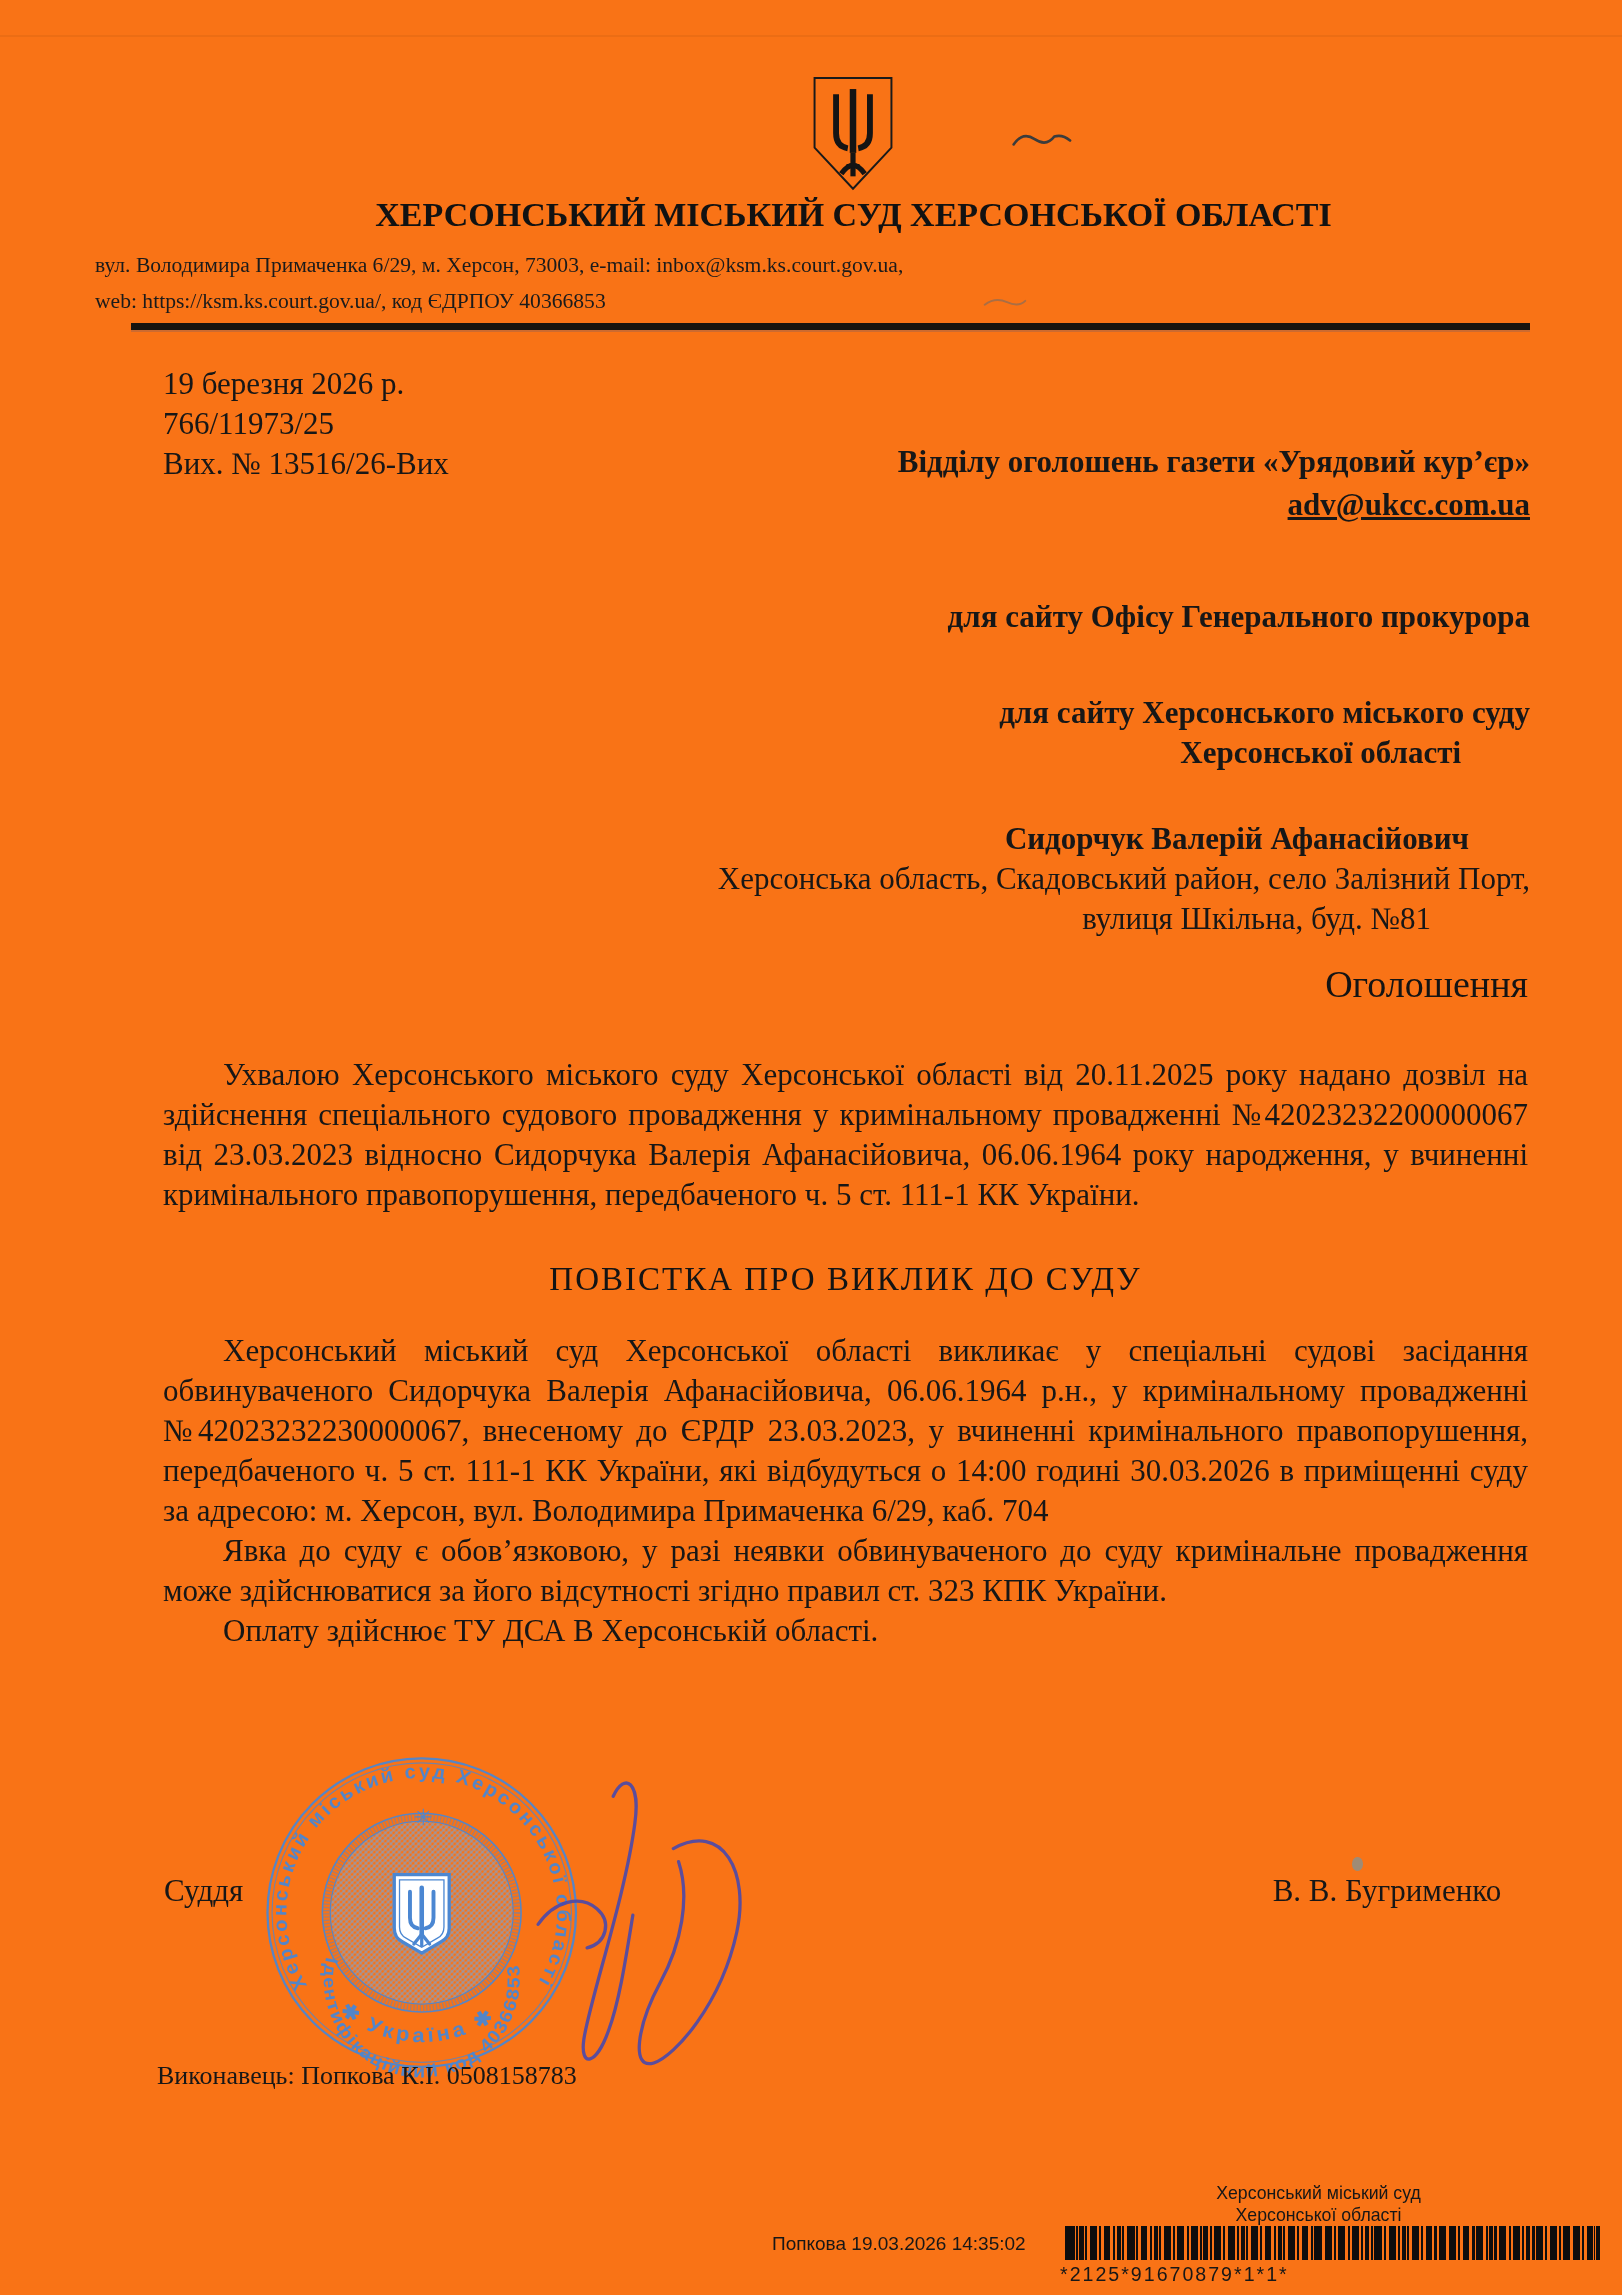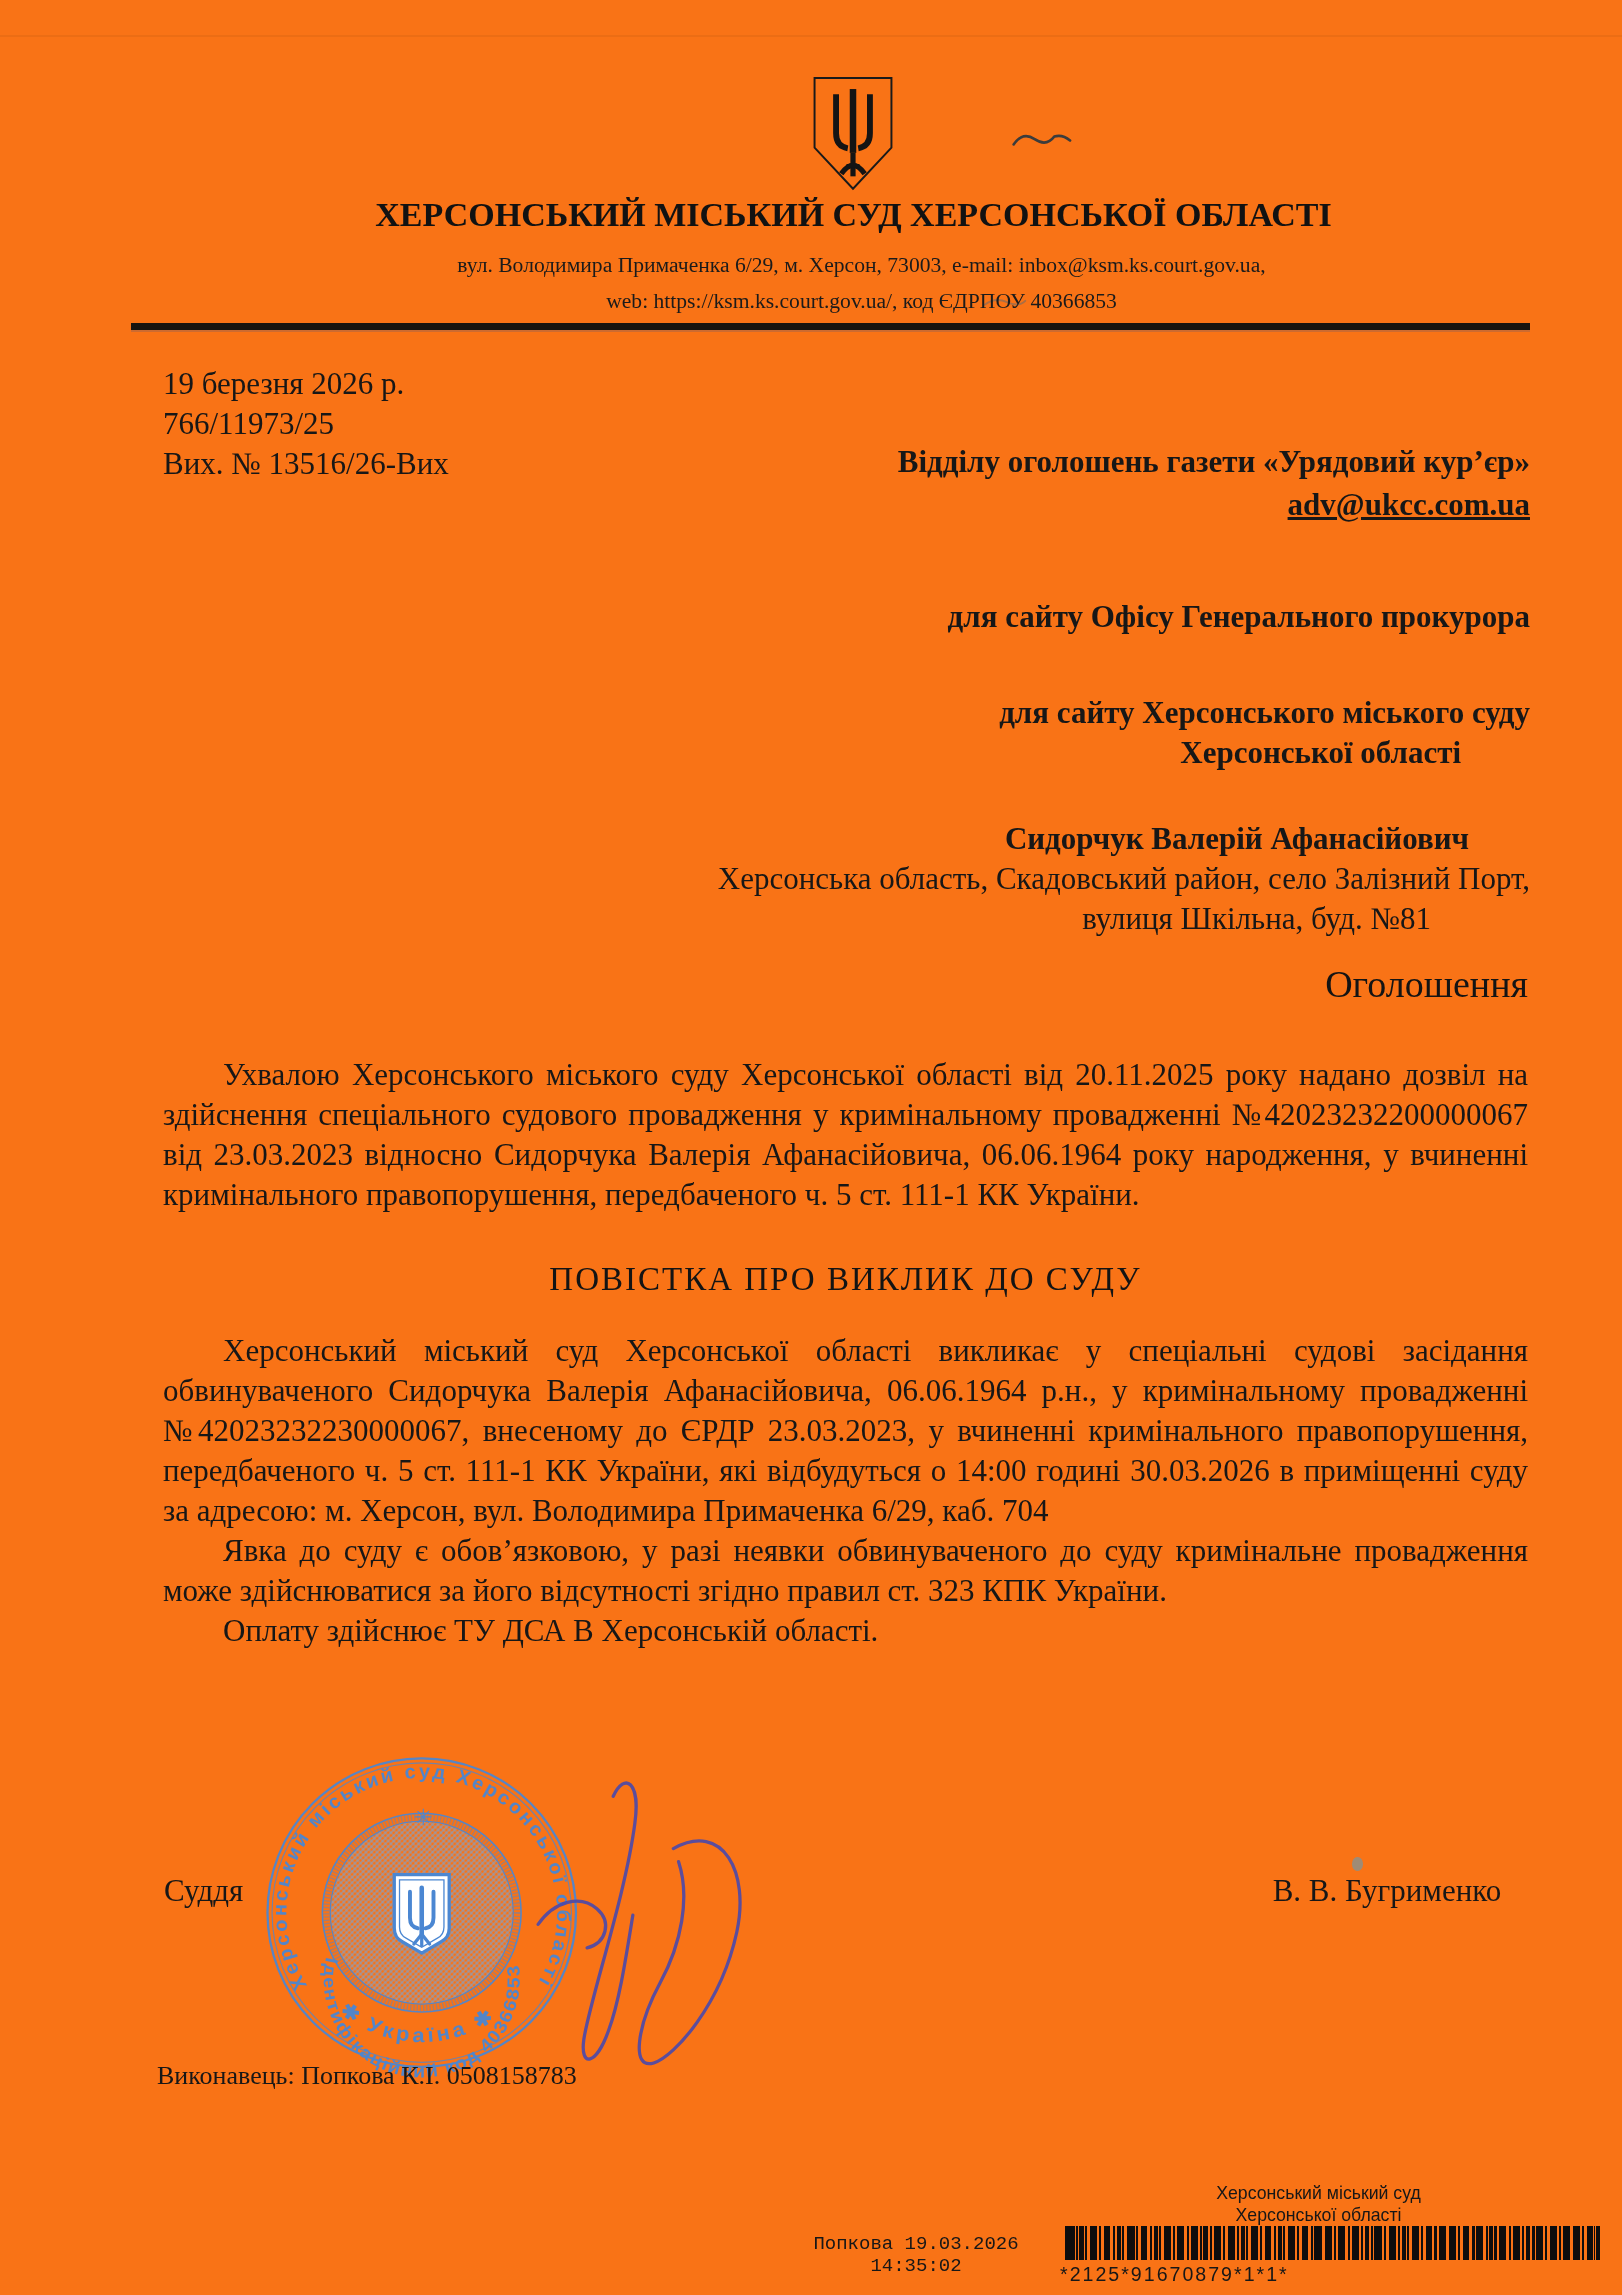--- a/index.html
+++ b/index.html
@@ -13,21 +13,21 @@
     overflow:hidden;
   }
   .scan-streak{position:absolute;left:0;top:35px;width:100%;height:2px;background:rgba(0,0,0,0.05);}
   .emblem{position:absolute;left:810px;top:76px;width:86px;height:116px;}
   .artifact-squiggle{position:absolute;left:1011px;top:126px;width:63px;height:29px;}
   .artifact-squiggle2{position:absolute;left:982px;top:293px;width:46px;height:19.6px;opacity:.55;}
   .court-name{
     position:absolute;left:111px;top:196px;width:1485px;margin:0;
     text-align:center;font-size:34px;font-weight:700;white-space:nowrap;color:#121212;
   }
-  .addr{position:absolute;left:119px;width:1485px;text-align:center;font-size:21.6px;color:#1b1b1b;}
+  .addr{position:absolute;left:95px;width:1485px;text-align:left;font-size:21.6px;color:#1b1b1b;}
   .addr1{top:253px;}
   .addr2{top:289px;}
   .rule{position:absolute;left:131px;top:323px;width:1399px;height:7.2px;background:#17140f;box-shadow:0 2px 0 rgba(50,80,140,.22);}
   .ref-block{position:absolute;left:163px;top:364px;font-size:31px;line-height:40px;}
   .recipients{position:absolute;left:589px;top:442px;width:941px;text-align:right;font-size:31px;line-height:40px;}
   .r-line{margin:0;}
   .bold{font-weight:700;}
   .r1{text-decoration:underline;margin-top:3.3px;}
   .r2{margin-top:72px;}
   .r3{margin-top:56px;}
@@ -41,21 +41,21 @@
   .para.first{margin-top:49px;}
   .para.second{margin-top:33px;}
   .judge-role{position:absolute;left:164px;top:1873px;font-size:31px;}
   .judge-name{position:absolute;left:1243px;top:1873px;width:288px;text-align:center;font-size:31px;}
   .artifact-dot{position:absolute;left:1352px;top:1857px;width:10.5px;height:13.7px;border-radius:50%;background:#8f8f86;opacity:.85;}
   .stamp{position:absolute;left:255px;top:1744px;width:523px;height:366px;}
   .executor{position:absolute;left:157px;top:2061px;font-size:26px;}
   .sans{font-family:"Liberation Sans", sans-serif;}
   .f-court{position:absolute;left:1047px;top:2183px;width:543px;text-align:center;font-size:17.7px;}
   .f-court2{position:absolute;left:1047px;top:2205px;width:543px;text-align:center;font-size:17.7px;}
-  .f-print{position:absolute;left:772px;top:2233px;width:288px;text-align:center;font-size:19px;font-family:Liberation Mono, monospace;}
+  .f-print{position:absolute;left:772px;top:2233px;width:288px;text-align:left;font-size:19px;}
   .barcode{
     position:absolute;left:1065px;top:2226px;width:531px;height:34px;
     border-left:2.6px solid #0d0d0d;border-right:2.6px solid #0d0d0d;
     background-image:
       repeating-linear-gradient(90deg,#0d0d0d 0 2px,transparent 2px 4.6px),
       repeating-linear-gradient(90deg,#0d0d0d 0 4.6px,transparent 4.6px 12.4px),
       repeating-linear-gradient(90deg,transparent 0 7.2px,#0d0d0d 7.2px 8.5px,transparent 8.5px 20px);
   }
   .f-code{position:absolute;left:1060px;top:2263px;width:523px;text-align:left;font-size:19.6px;letter-spacing:2px;}
 </style>

